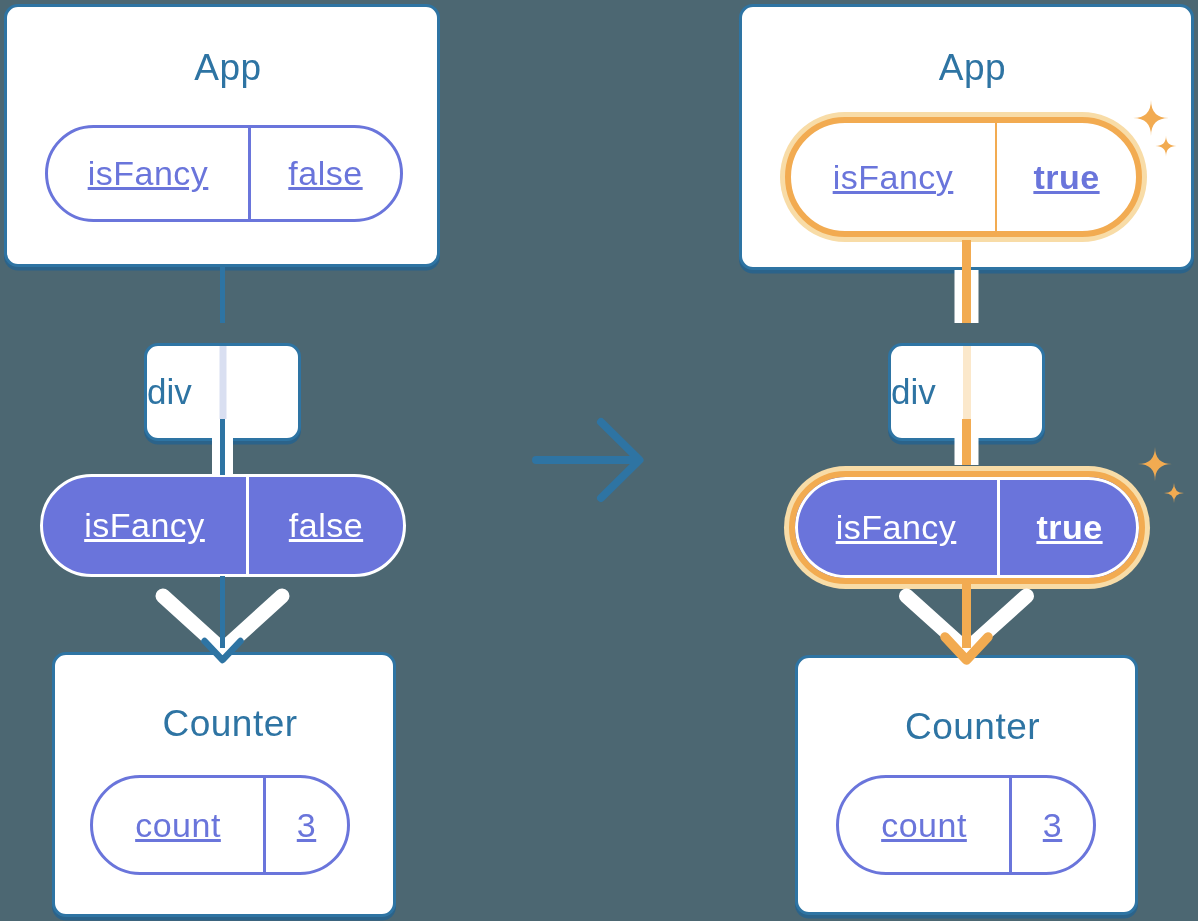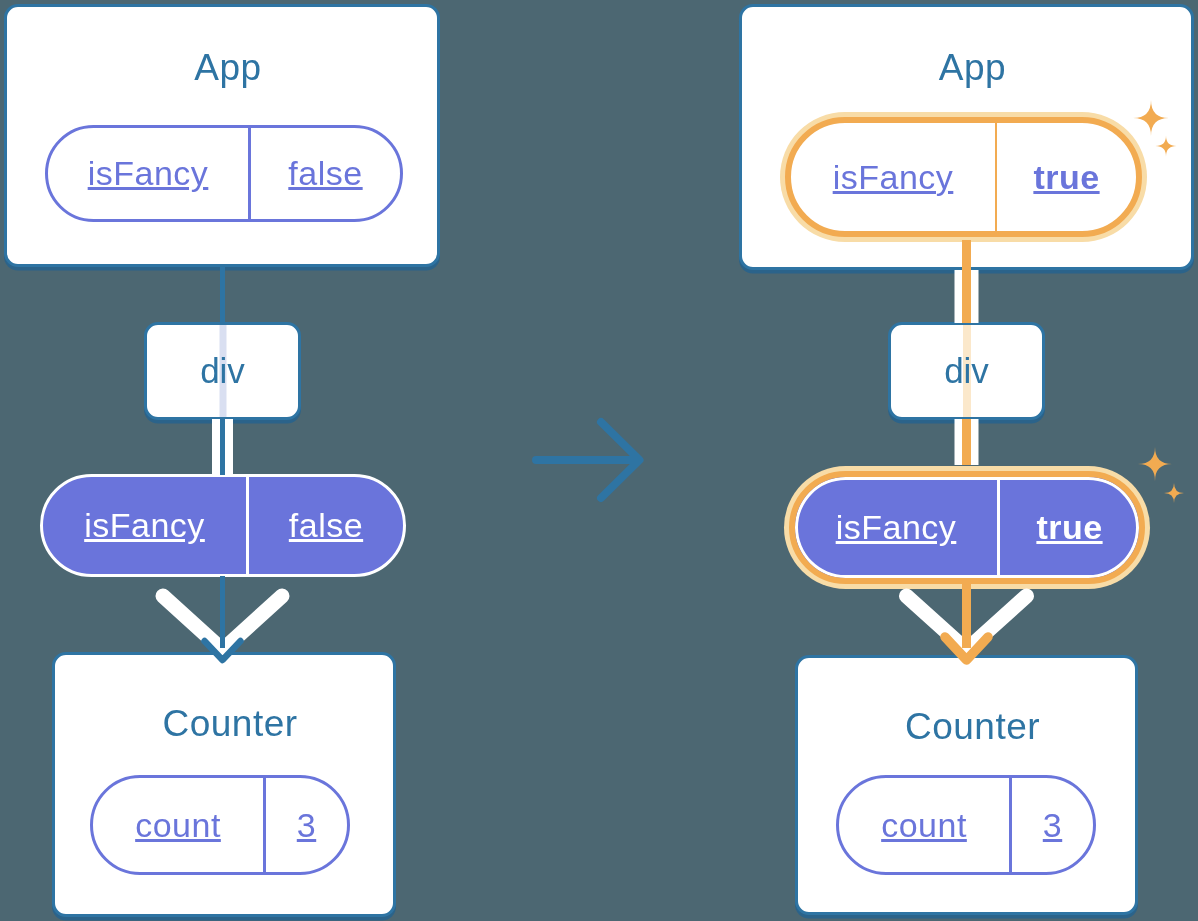--- a/index.html
+++ b/index.html
@@ -11,21 +11,21 @@
   .canvas{position:relative;width:1198px;height:921px;background:var(--background);}
   .card{
     position:absolute;box-sizing:border-box;background:var(--card-white);
     border:3px solid var(--tree-blue);border-radius:14px;
     box-shadow:0 3.5px 0 #2B638A;
   }
   .card-title{
     position:absolute;left:12px;right:0;text-align:center;
     font-size:37px;color:var(--tree-blue);letter-spacing:.5px;
   }
-  .div-card{display:flex;align-items:center;justify-content:center;}
+  .div-card{display:flex;align-items:center;justify-content:flex-start;margin-top:21px;}
   .div-label{font-size:35px;color:var(--tree-blue);position:relative;}
   .inner-line{position:absolute;top:0;bottom:0;left:50%;transform:translateX(-50%);}
   .pill{
     position:absolute;box-sizing:border-box;display:flex;align-items:stretch;
     border-radius:999px;font-size:34px;letter-spacing:.5px;overflow:hidden;
   }
   .pill .cell{display:flex;align-items:center;justify-content:center;text-decoration:underline;}
   .pill .cell.grow{flex:1;}
   .pill .divider{flex:none;}
   .pill-outline{border:3px solid var(--purple);background:var(--card-white);color:var(--purple);}

